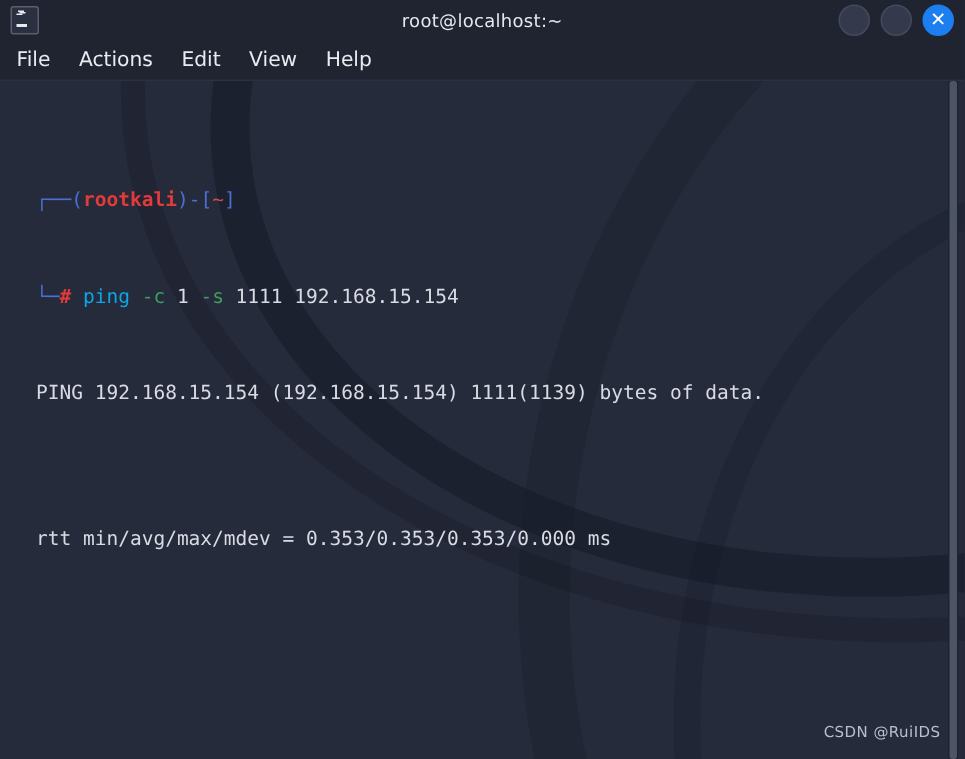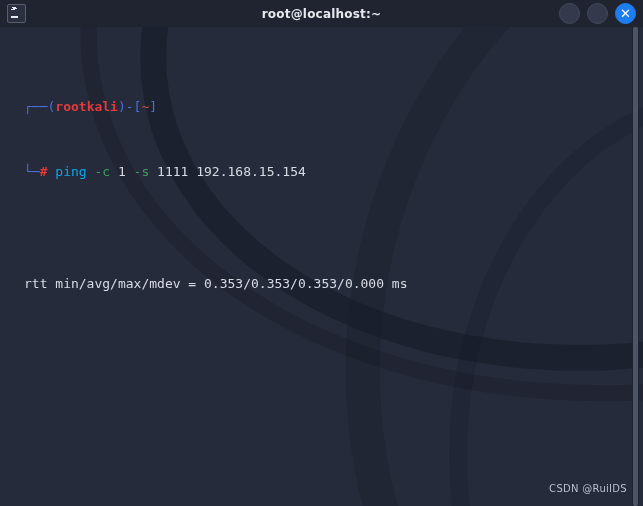--- a/index.html
+++ b/index.html
@@ -61,21 +61,21 @@
     width: 7px;
     height: 2px;
     background: #e8eaf0;
   }
   .title-text {
     position: absolute;
     left: 0; right: 0;
     text-align: center;
     font-family: "DejaVu Sans", "Liberation Sans", sans-serif;
     font-size: 12px;
-    font-weight: bold;
+    font-weight: normal;
     color: #e6e8ee;
     letter-spacing: 0.2px;
     pointer-events: none;
   }
   .win-buttons {
     position: absolute;
     right: 7px;
     top: 3px;
     display: flex;
     gap: 7px;
@@ -220,34 +220,42 @@
   <div class="titlebar">
     <div class="win-icon"></div>
     <div class="title-text">root@localhost:~</div>
     <div class="win-buttons">
       <div class="wbtn"></div>
       <div class="wbtn"></div>
       <div class="wbtn close">✕</div>
     </div>
   </div>
 
+  <div class="menubar">
+    <div class="menu-item">File</div>
+    <div class="menu-item">Actions</div>
+    <div class="menu-item">Edit</div>
+    <div class="menu-item">View</div>
+    <div class="menu-item">Help</div>
+  </div>
 
   <div class="terminal">
     <div class="swoosh sw1"></div>
     <div class="swoosh sw2"></div>
     <div class="swoosh sw3"></div>
     <div class="swoosh sw4"></div>
 
     <div class="screen">
 
       
       <div class="line"><span class="c-blue">┌──</span><span class="c-blue">(</span><span class="c-red">root</span><span class="c-red">㈟</span><span class="c-red">kali</span><span class="c-blue">)</span><span class="c-blue">-</span><span class="c-blue">[</span><span class="c-tilde">~</span><span class="c-blue">]</span></div>
 
       <div class="line"><span class="c-blue">└─</span><span class="c-red">#</span><span class="c-white"> </span><span class="c-cyan">ping</span><span class="c-white"> </span><span class="c-green">-c</span><span class="c-white"> </span><span class="c-white">1</span><span class="c-white"> </span><span class="c-green">-s</span><span class="c-white"> </span><span class="c-white">1111 192.168.15.154</span></div>
 
+      <div class="line">PING 192.168.15.154 (192.168.15.154) 1111(1139) bytes of data.</div>
       <div class="blank"></div>
       <div class="line">rtt min/avg/max/mdev = 0.353/0.353/0.353/0.000 ms</div>
 
       
 
       
       
 
       
 

